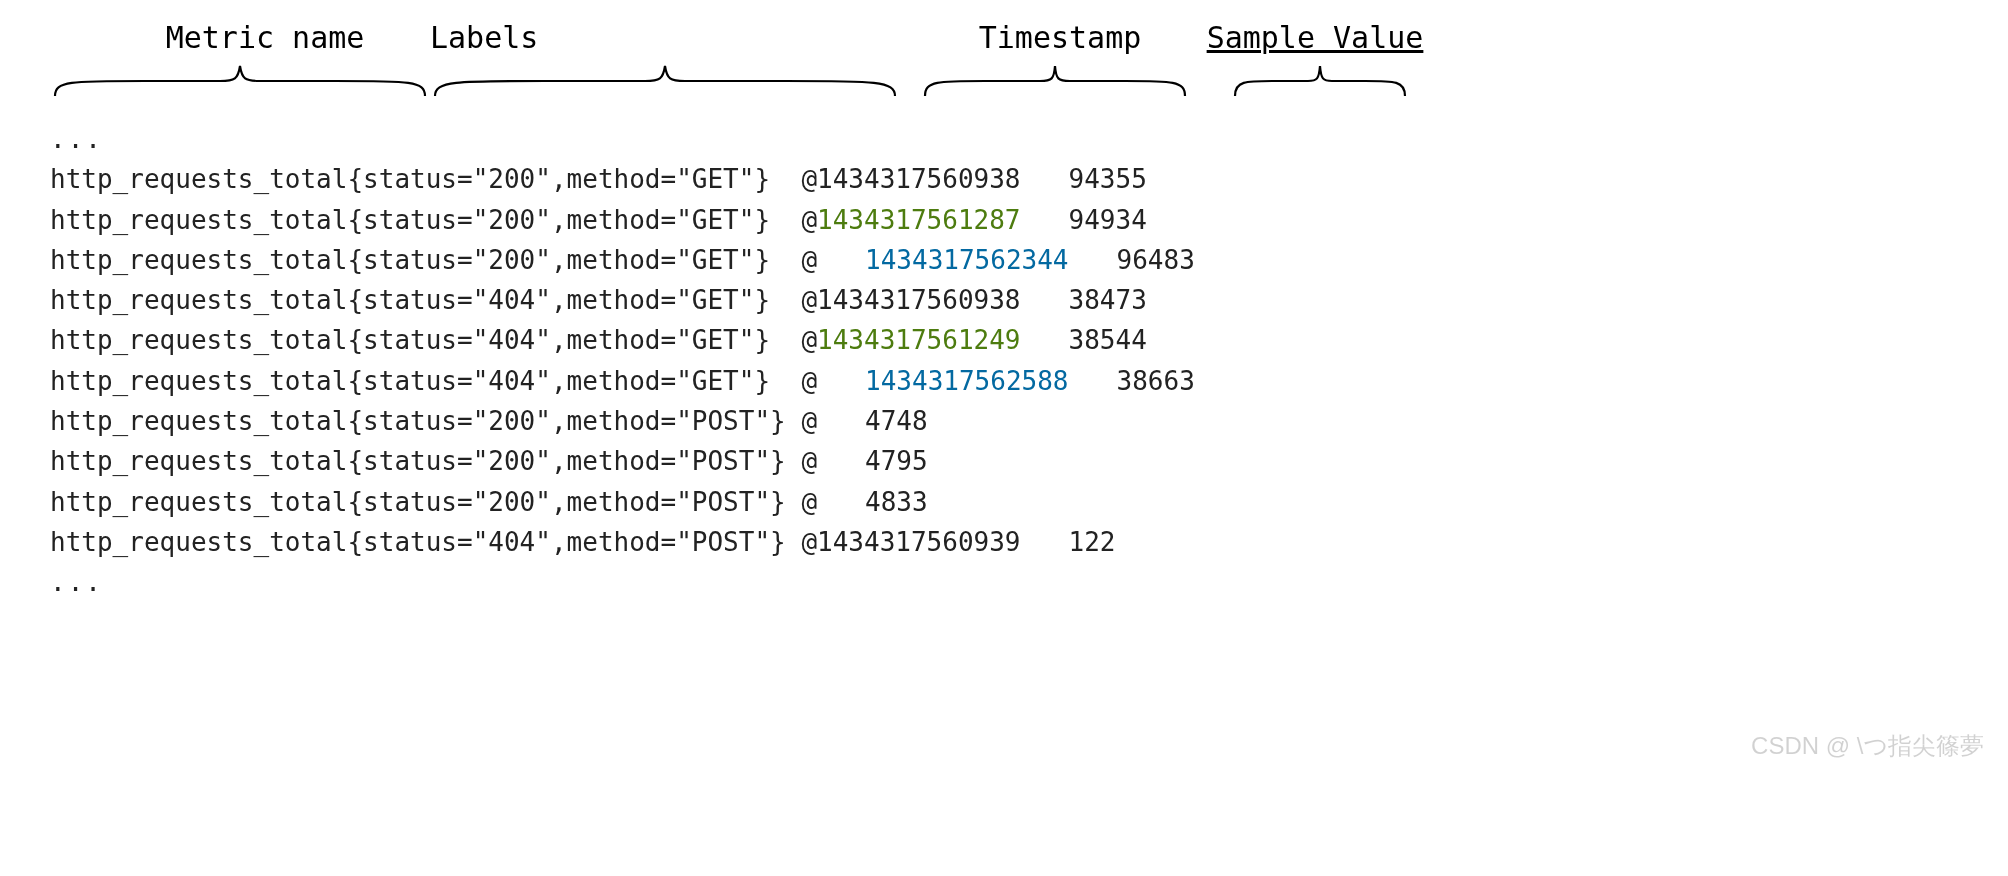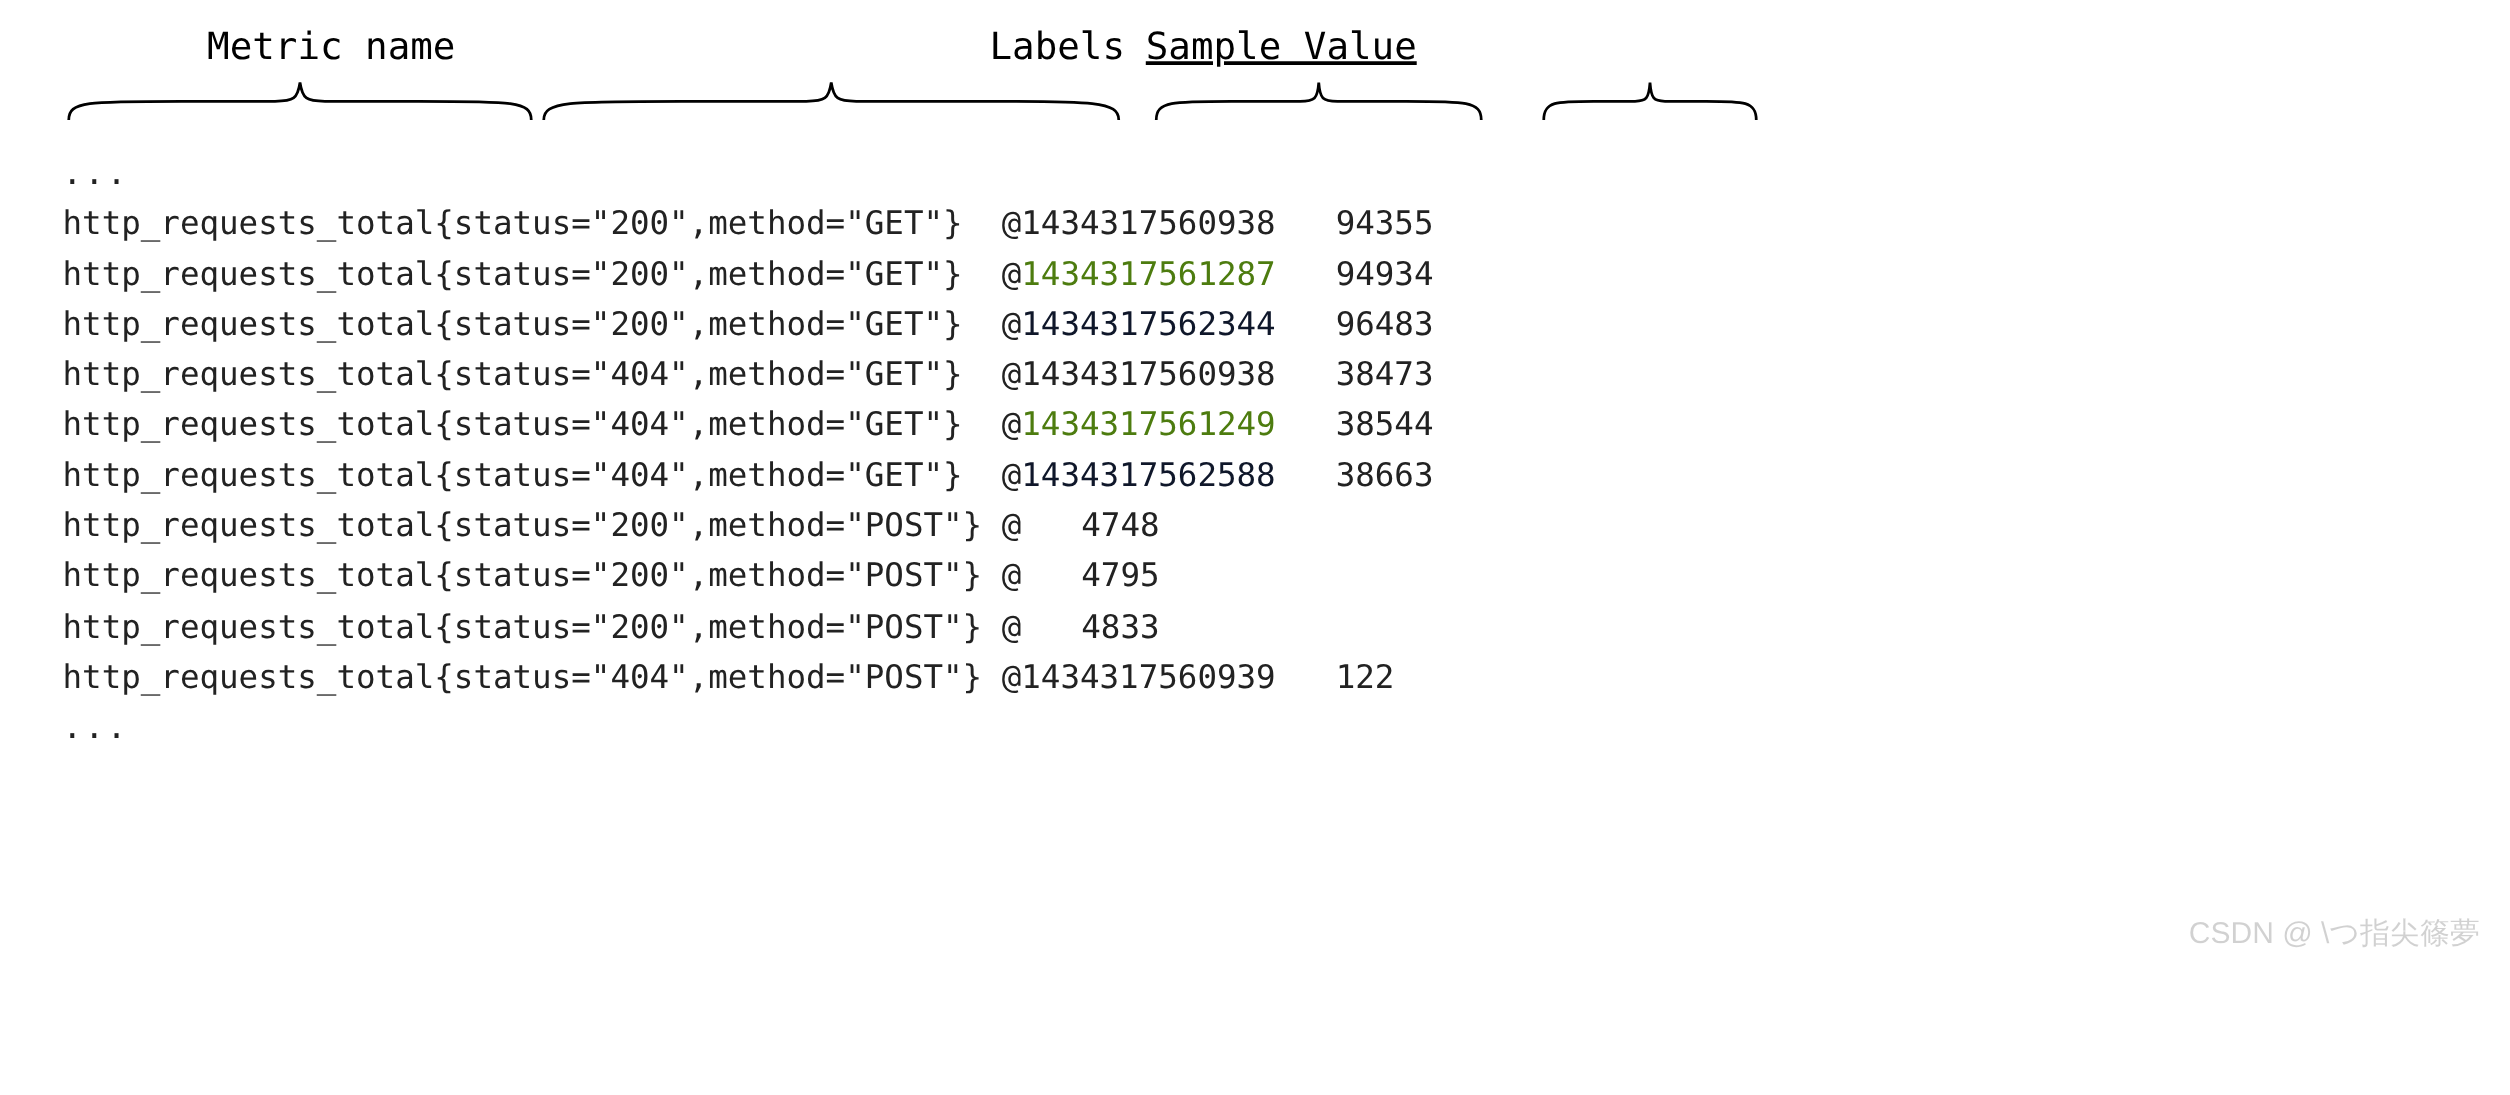--- a/index.html
+++ b/index.html
@@ -45,40 +45,41 @@
     white-space: pre;
   }
   .mname { flex: 0 0 auto; }
   .labels { flex: 0 0 auto; }
   .pad { flex: 0 0 auto; }
   .at { flex: 0 0 auto; }
   .ts { flex: 0 0 auto; }
   .gap { flex: 0 0 auto; width: 48px; }
   .val { flex: 0 0 auto; text-align: center; }
   .ts-red { color: #4d7c0f; }
-  .ts-green { color: #0f172a; }
+  .ts-green { color: #0369a1; margin-left: 48px; }
   .ellipsis { letter-spacing: 2px; }
 
   .watermark {
     position: absolute;
     right: 24px;
     bottom: 10px;
     font-family: sans-serif;
     font-size: 24px;
     color: rgba(0,0,0,0.18);
   }
 </style>
 </head>
 <body>
 
 <div class="wrap">
 
   <div class="headers">
     <div class="hcol" style="width:330px; text-align:center;">Metric name</div>
-    <div class="hcol" style="width:470px; text-align:right;">Labels</div>
+    <div class="hcol" style="width:470px; text-align:left;">Labels</div>
+    <div class="hcol" style="width:260px; text-align:center; margin-left:30px;">Timestamp</div>
     <div class="hcol" style="width:230px; text-align:center; margin-left:10px;text-decoration:underline;">Sample Value</div>
   </div>
 
   <div class="braces">
     <svg class="brace-svg" width="380" height="40">
       <path d="M 5 35 C 5 20, 20 20, 95 20 L 170 20 C 185 20, 188 18, 190 5 C 192 18, 195 20, 210 20 L 285 20 C 360 20, 375 20, 375 35" fill="none" stroke="#000" stroke-width="2.2"></path>
     </svg>
     <svg class="brace-svg" width="470" height="40" style="margin-left:0px;">
       <path d="M 5 35 C 5 20, 25 20, 115 20 L 215 20 C 230 20, 233 18, 235 5 C 237 18, 240 20, 255 20 L 355 20 C 445 20, 465 20, 465 35" fill="none" stroke="#000" stroke-width="2.2"></path>
     </svg>

